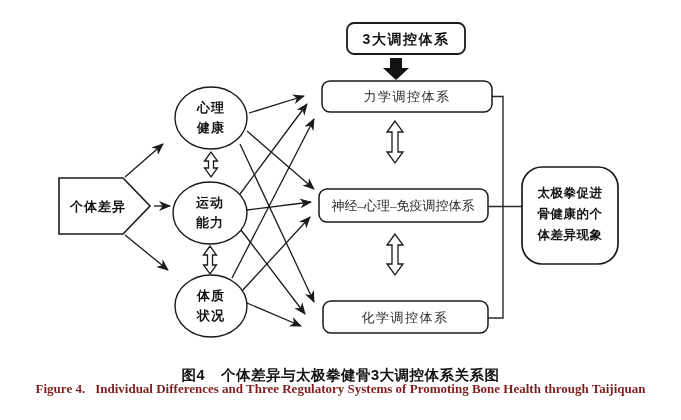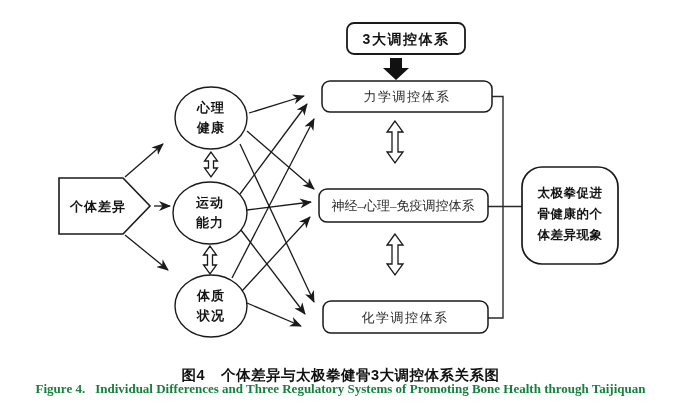--- a/index.html
+++ b/index.html
@@ -13,21 +13,21 @@
   .lbl-sys{font-family:"Liberation Serif",serif;font-weight:400;font-size:13px;letter-spacing:1.5px;fill:#2b2b2b;}
   .lbl-out{font-weight:bold;font-size:12.5px;letter-spacing:0.5px;}
   .thin{stroke:#1a1a1a;stroke-width:1.3;fill:none;}
   .conn{stroke:#2a2a2a;stroke-width:1.4;fill:none;}
   .dbl{fill:#ffffff;stroke:#1a1a1a;stroke-width:1.3;}
   .solid{fill:#111111;}
   .cap-zh{position:absolute;left:0;top:352px;width:681px;text-align:center;font-weight:bold;
           font-size:14.5px;color:#111;letter-spacing:0.5px;white-space:nowrap;margin-top:14px;}
   .cap-zh .pfx{margin-right:16px;}
   .cap-en{position:absolute;left:0;top:381px;width:681px;text-align:center;
-          font-family:"Liberation Serif",serif;font-weight:bold;font-size:13px;color:#15803d;white-space:nowrap;}
+          font-family:"Liberation Serif",serif;font-weight:bold;font-size:13px;color:#7f1d1d;white-space:nowrap;}
   .cap-en .pfx{margin-right:10px;}
 </style>
 </head>
 <body>
 
 <div class="stage">
 
   <svg width="681" height="348" viewBox="0 0 681 348">
     <defs>
       <marker id="ah" viewBox="0 0 12 10" refX="11" refY="5" markerWidth="12" markerHeight="10" orient="auto" markerUnits="userSpaceOnUse">

